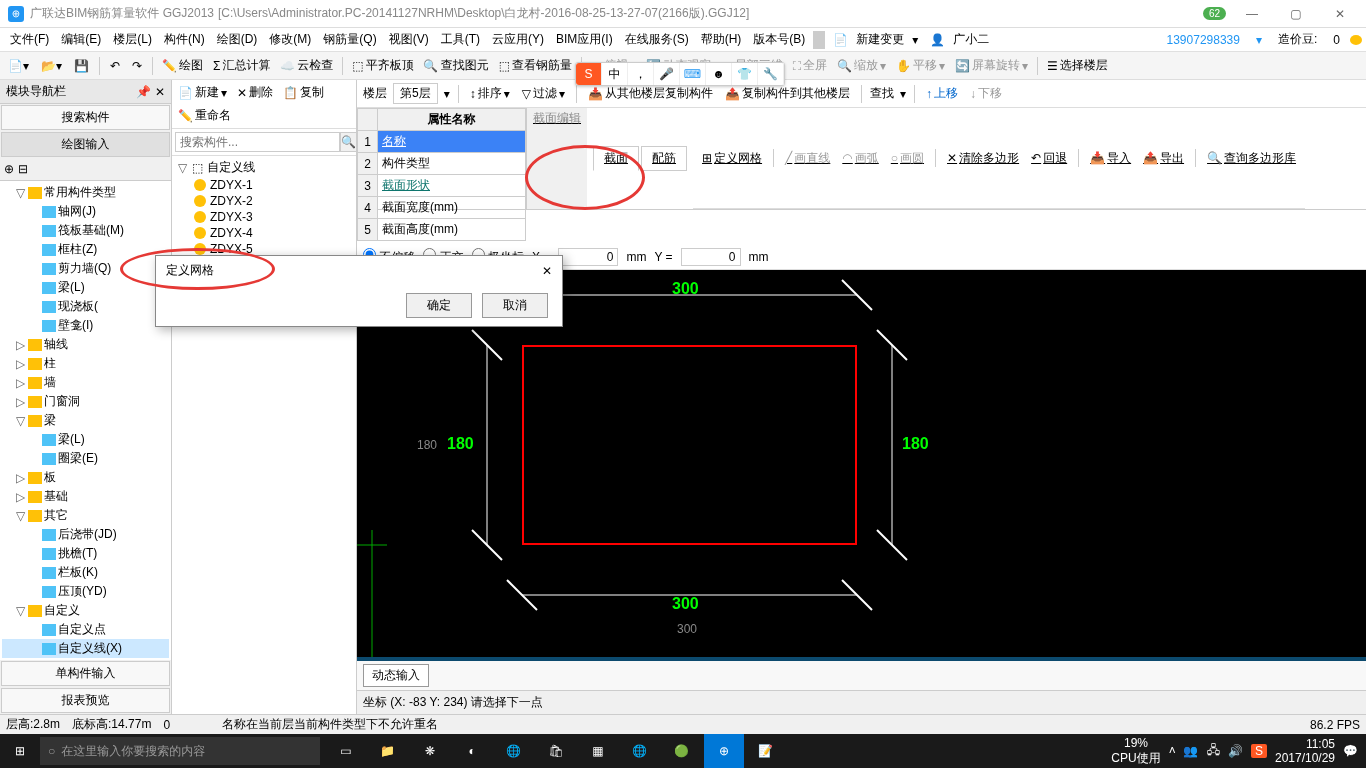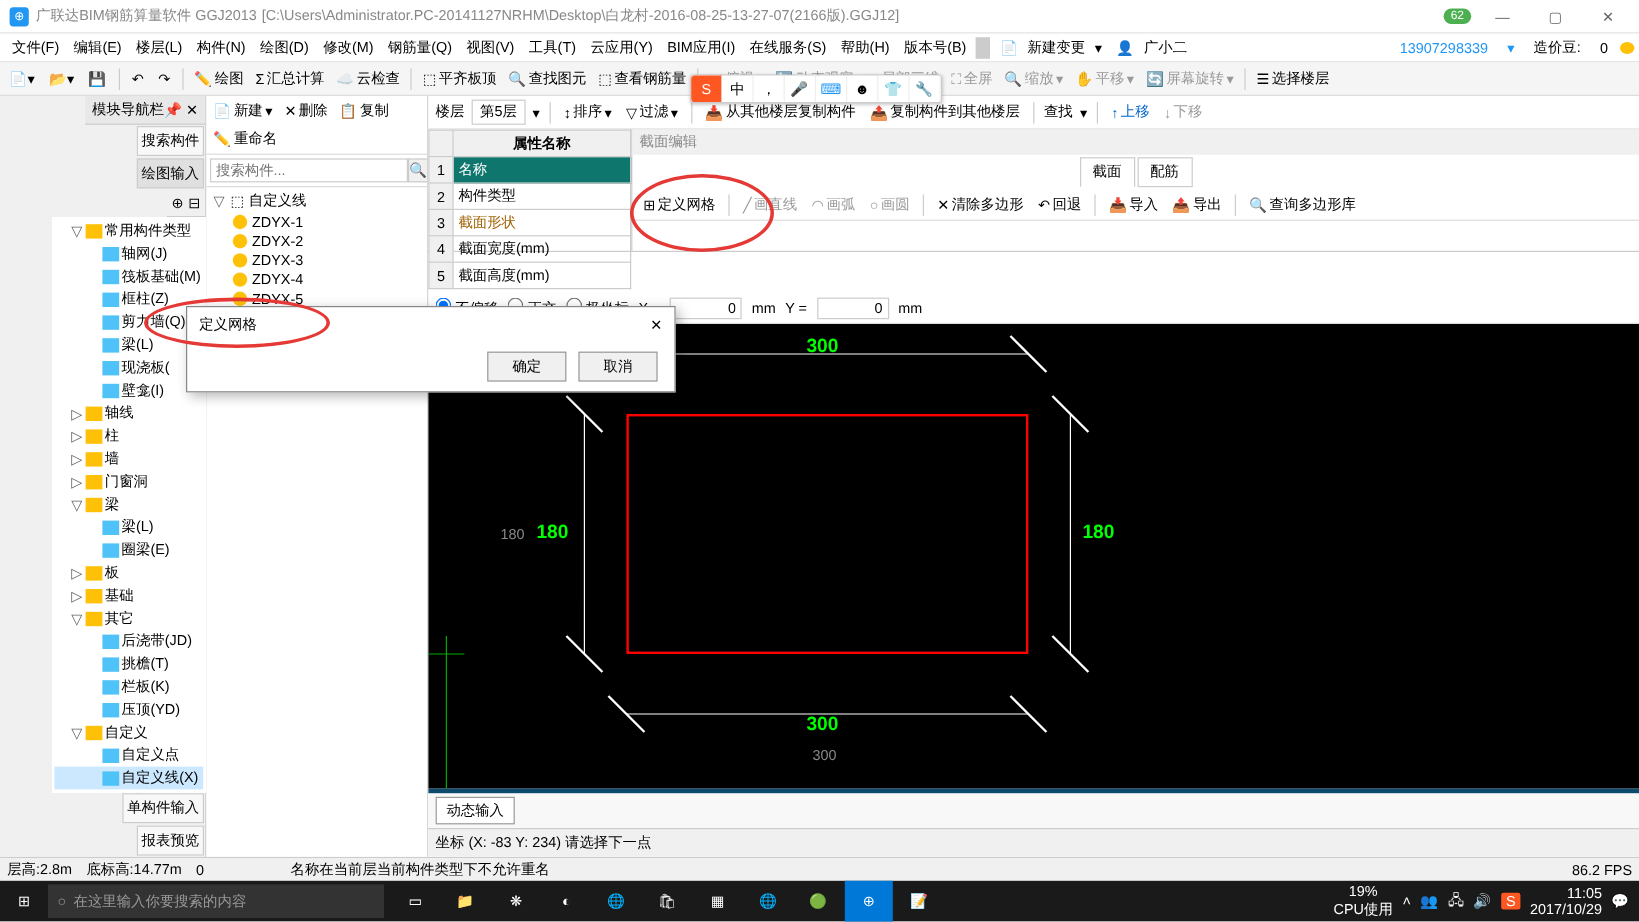--- a/index.html
+++ b/index.html
@@ -16,21 +16,21 @@
 .menubar .right { margin-left: auto; display: flex; align-items: center; gap: 4px; }
 .right-info { color: #2196f3; }
 .coin-icon { width: 10px; height: 10px; background: #ffc107; border-radius: 50%; display: inline-block; }
 
 .toolbar1 { height: 28px; background: #f5f5f5; display: flex; align-items: center; padding: 0 4px; gap: 4px; border-bottom: 1px solid #ddd; }
 .toolbar1 .tbtn { padding: 2px 4px; display: inline-flex; align-items: center; gap: 2px; }
 .sep { width: 1px; height: 18px; background: #ccc; margin: 0 2px; }
 
 .main { display: flex; height: 634px; }
 
-.left-panel { width: 172px; background: #f0f0f0; border-right: 1px solid #ccc; display: flex; flex-direction: column; align-items: flex-end; }
+.left-panel { width: 172px; background: #f0f0f0; border-right: 1px solid #ccc; display: flex; flex-direction: column; }
 .panel-header { background: #e8e8e8; padding: 3px 6px; border-bottom: 1px solid #ccc; display: flex; align-items: center; justify-content: space-between; }
 .panel-btn { padding: 3px; text-align: center; border: 1px solid #ccc; background: #f8f8f8; margin: 1px; }
 .nav-toolbar { padding: 4px; display: flex; gap: 4px; border-bottom: 1px solid #ccc; }
 .tree { flex: 1; overflow: auto; background: #fff; padding: 2px; }
 .tree-node { padding: 1px 2px; display: flex; align-items: center; gap: 2px; white-space: nowrap; }
 .tree-indent-1 { padding-left: 14px; }
 .tree-indent-2 { padding-left: 28px; }
 .tree-icon { width: 14px; height: 12px; display: inline-block; }
 .folder-icon { background: #ffc107; }
 .item-icon { background: #4fc3f7; }
@@ -50,24 +50,24 @@
 
 .right-panel { flex: 1; display: flex; flex-direction: column; background: #fff; }
 .rp-toolbar { padding: 3px 6px; border-bottom: 1px solid #ddd; display: flex; gap: 6px; align-items: center; flex-wrap: wrap; }
 .rp-title { background: #e8e8e8; padding: 3px 8px; border-bottom: 1px solid #ccc; }
 .prop-area { display: flex; height: 102px; border-bottom: 1px solid #ccc; }
 .prop-table { width: 170px; border-right: 1px solid #ccc; }
 .prop-table table { width: 100%; border-collapse: collapse; }
 .prop-table th { background: #f0f0f0; border: 1px solid #ccc; padding: 2px; text-align: center; }
 .prop-table td { border: 1px solid #ccc; padding: 2px 4px; }
 .prop-table .row-num { width: 20px; text-align: center; background: #f0f0f0; }
-.prop-table .hl { background: #0f766e; color: #fff; }
-.prop-table .link { color: #a16207; }
-
-.section-editor { flex: 1; display: flex; flex-direction: column; }
+.prop-table .hl { background: #3b82f6; color: #fff; text-decoration: underline; }
+.prop-table .link { color: #0f766e; text-decoration: underline; }
+
+.section-editor { flex: 1; display: flex; flex-direction: row; text-decoration: underline; }
 .se-header { background: #f0f0f0; padding: 2px 6px; color: #888; }
 .se-tabs { display: flex; padding: 2px 6px; gap: 2px; align-items: center; justify-content: center; }
 .se-tab { padding: 3px 10px; border: 1px solid #ccc; background: #fff; }
 .se-tab.active { background: #fff; border-bottom: 1px solid #fff; }
 .se-toolbar { padding: 3px 6px; display: flex; gap: 6px; align-items: center; border-bottom: 1px solid #ddd; flex-wrap: wrap; }
 .se-coordbar { padding: 3px 6px; display: flex; gap: 8px; align-items: center; border-bottom: 1px solid #ddd; margin-top: 35px; }
 .se-coordbar input[type="text"] { width: 60px; border: 1px solid #ccc; padding: 1px 4px; text-align: right; }
 
 .canvas-area { flex: 1; background: #000; position: relative; overflow: hidden; }
 .dim-label { position: absolute; color: #0f0; font-size: 16px; font-weight: bold; }
@@ -374,21 +374,21 @@
       <button class="dyn-btn">动态输入</button>
     </div>
     <div class="canvas-status">坐标 (X: -83 Y: 234) 请选择下一点</div>
   </div>
 </div>
 
 <div class="statusbar">
   <span>层高:2.8m</span>
   <span>底标高:14.77m</span>
   <span>0</span>
-  <span style="margin-left:60px">名称在当前层当前构件类型下不允许重名</span>
+  <span style="margin-left:40px">名称在当前层当前构件类型下不允许重名</span>
   <span class="right">86.2 FPS</span>
 </div>
 
 <div class="taskbar">
   <div class="start">⊞</div>
   <div class="search">
     <span>○</span>
     <span>在这里输入你要搜索的内容</span>
   </div>
   <div class="tb-icons">

